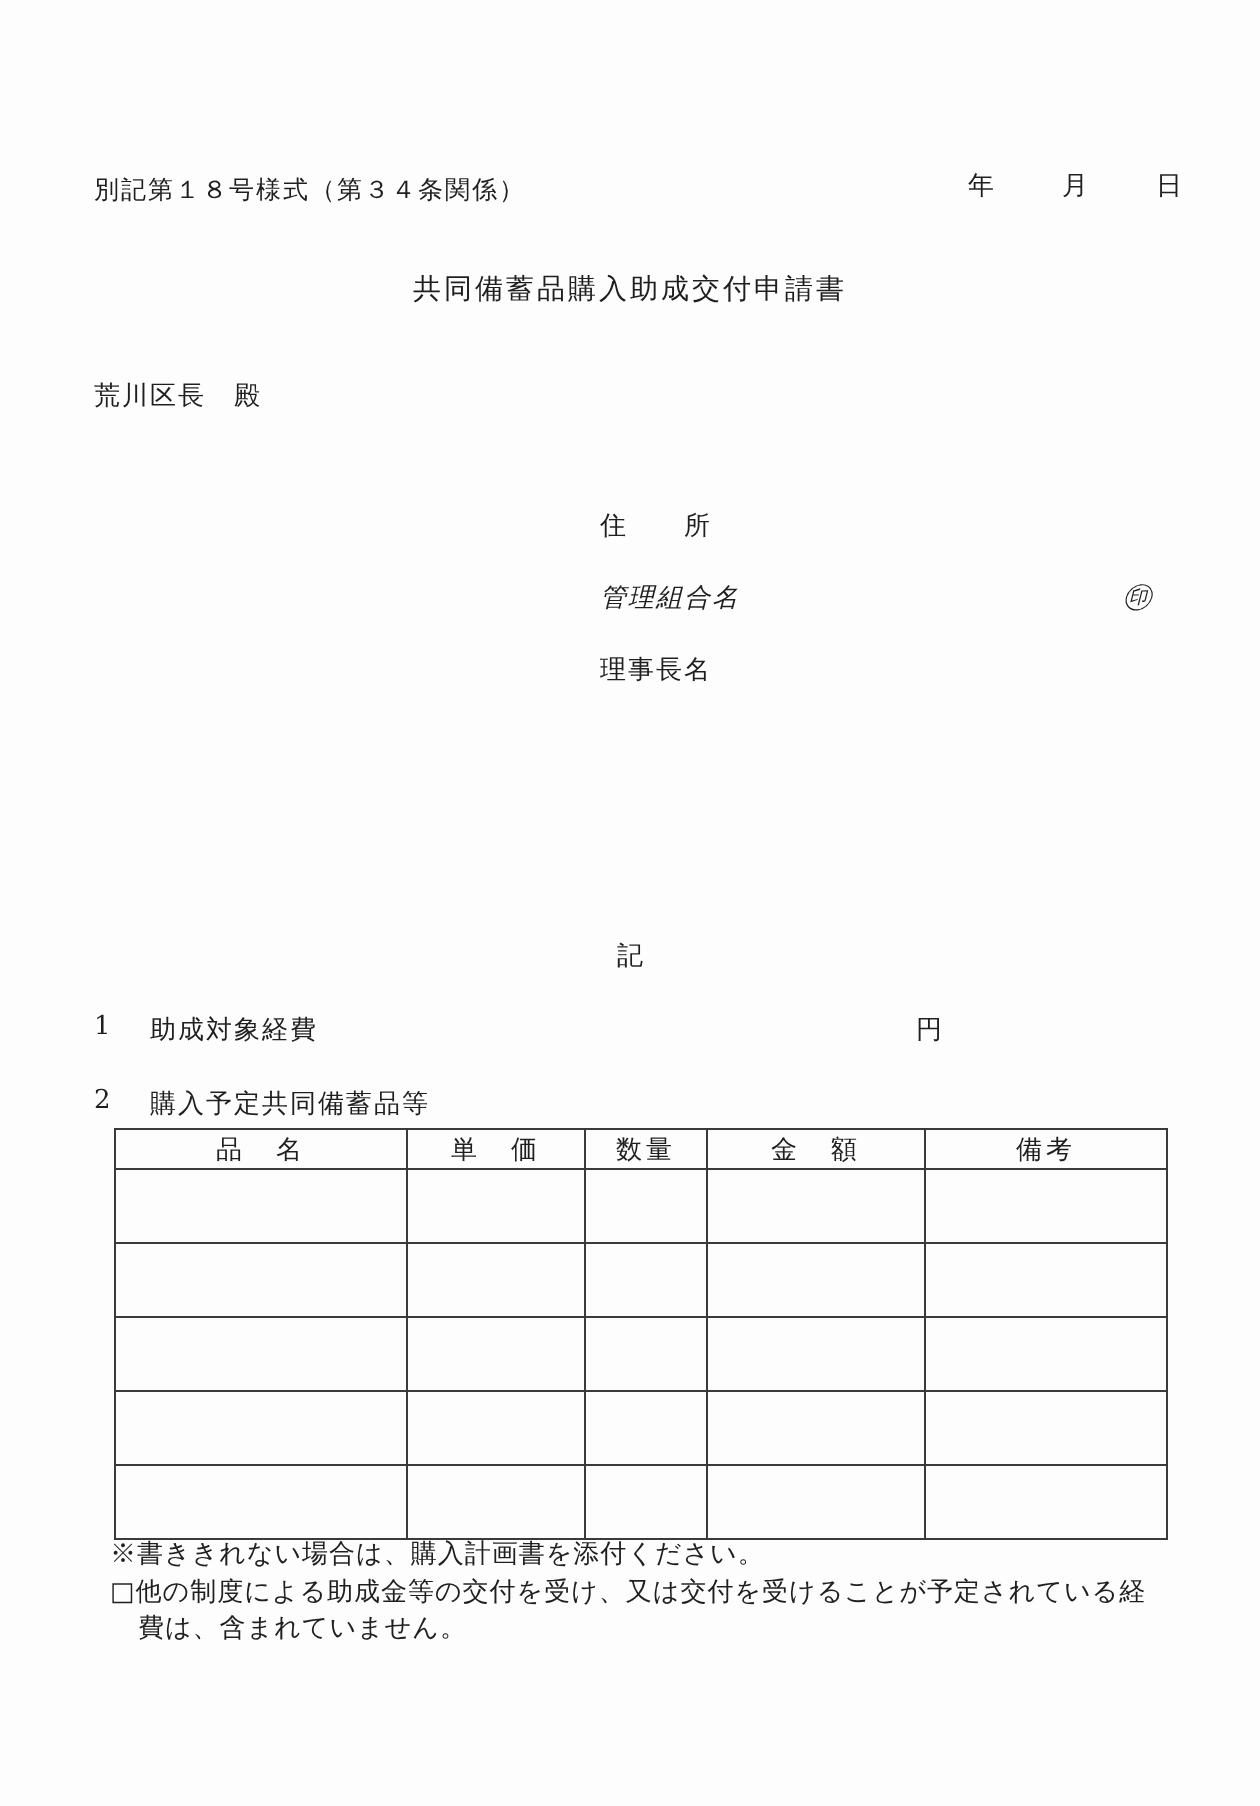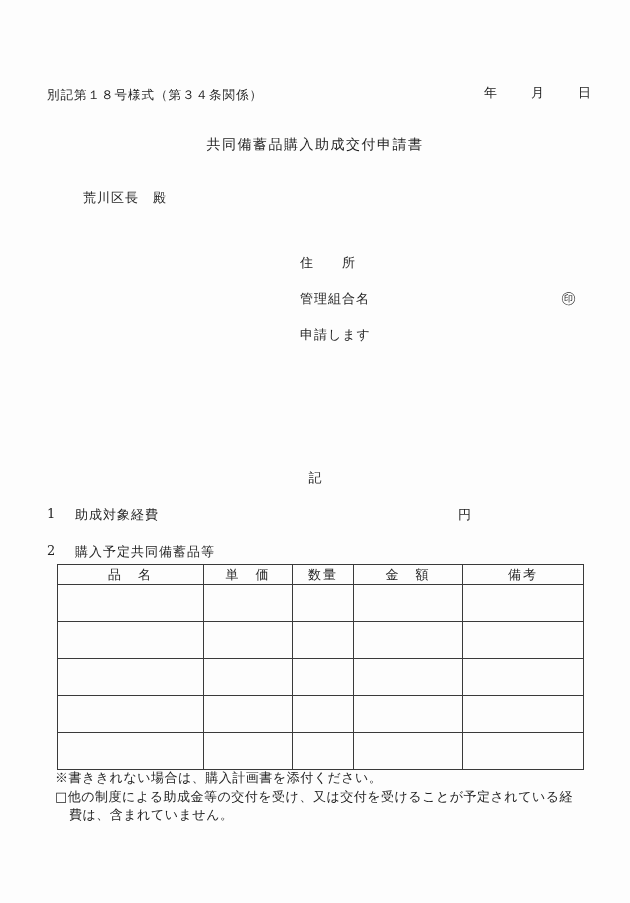--- a/index.html
+++ b/index.html
@@ -35,26 +35,25 @@
     left: 0; top: 136px;
     width: 630px;
     text-align: center;
     font-size: 14px;
     letter-spacing: 1.5px;
   }
   .addressee {
     left: 47px; top: 189px;
     font-size: 13px;
     letter-spacing: 1px;
-    margin-left: 36px;
   }
 
   .applicant-line { font-size: 13px; letter-spacing: 1px; }
   .line-address     { left: 300px; top: 254px; }
-  .line-association { left: 300px; top: 290px; width: 290px; }
+  .line-association { left: 300px; top: 290px; width: 290px; font-style: italic; }
   .line-chair       { left: 300px; top: 326px; }
   .line-phone       { left: 300px; top: 365px; width: 290px; }
   .seal {
     position: absolute;
     left: 261px; top: -1px;
     font-size: 15px;
     letter-spacing: 0;
   }
   .paren-open  { position: absolute; left: 110px; top: 0; }
   .paren-close { position: absolute; left: 174px; top: 0; }
@@ -127,21 +126,21 @@
 
   <div class="abs addressee">荒川区長　殿</div>
 
   <div class="abs applicant-line line-address">住　　所</div>
 
   <div class="abs applicant-line line-association">
     <span>管理組合名</span>
     <span class="seal">㊞</span>
   </div>
 
-  <div class="abs applicant-line line-chair">申請します</div>
+  <div class="abs applicant-line line-chair">理事長名</div>
 
 
 
   <div class="abs record-marker">記</div>
 
   <div class="abs item-line item-1">
     <span class="item-number">1</span>
     <span class="item-label">助成対象経費</span>
     <span class="item-suffix">円</span>
   </div>

